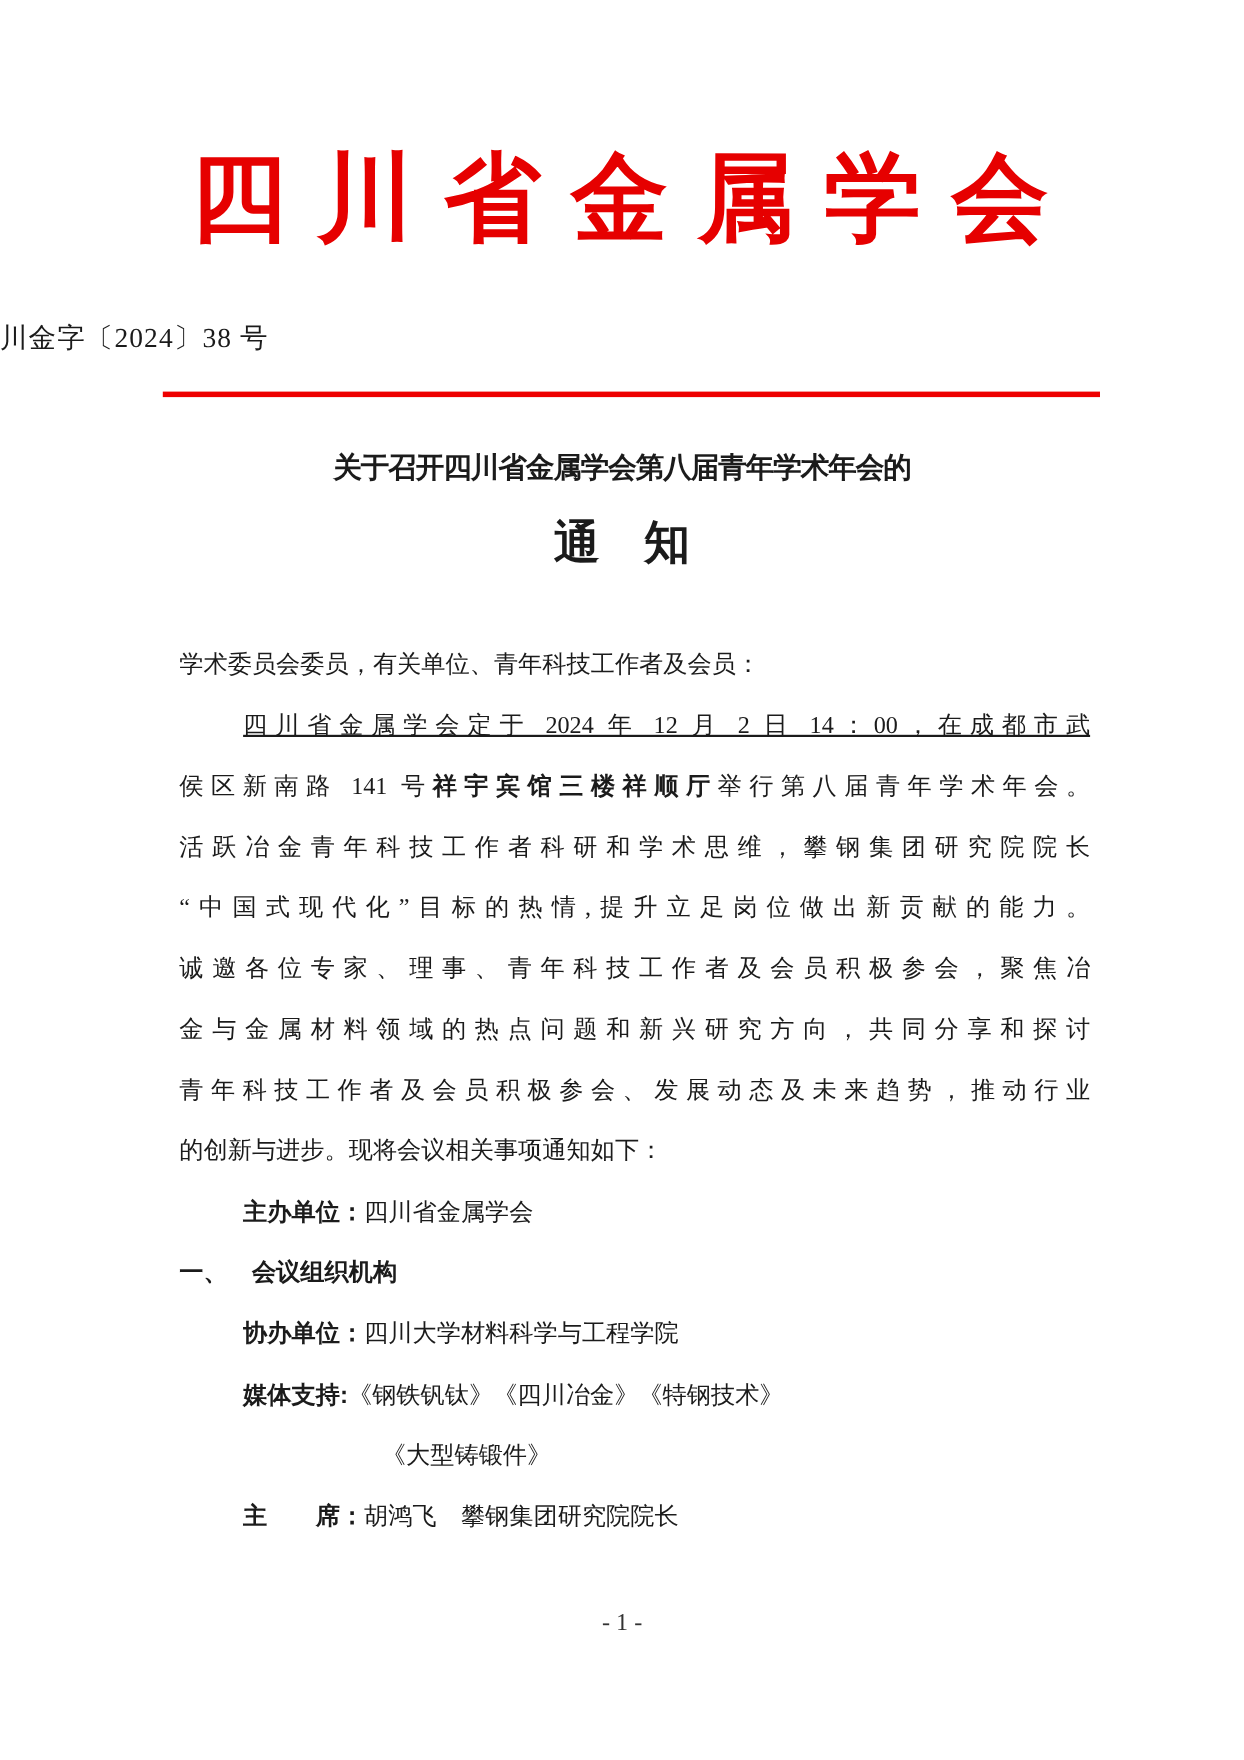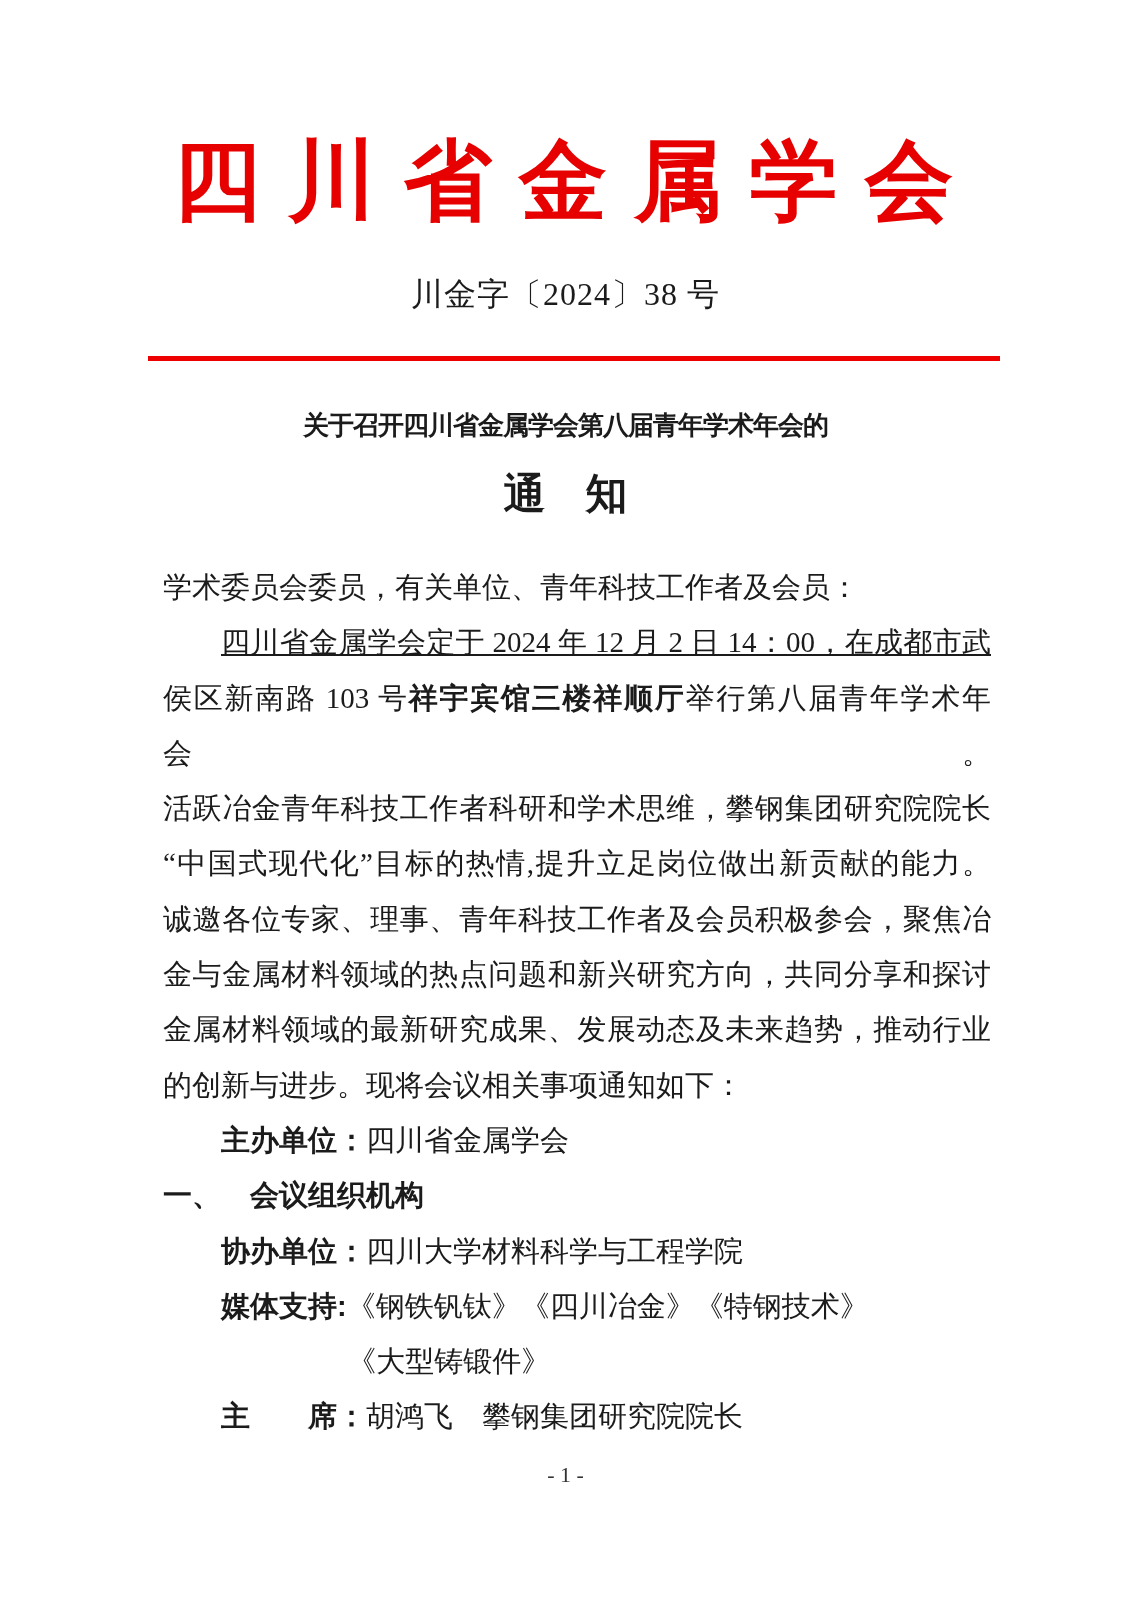--- a/index.html
+++ b/index.html
@@ -12,41 +12,41 @@
     overflow: hidden;
   }
   .org-title {
     position: absolute; top: 136px; left: 173px; width: 780px;
     display: flex; justify-content: space-between;
     font-size: 88px; line-height: 1.05; font-weight: 700;
     color: #e60000;
     font-family: "Liberation Serif", "DejaVu Serif", serif;
   }
   .doc-number {
-    position: absolute; top: 278px; left: 0; width: 100%;
-    text-align: center; font-size: 32px; line-height: 32px;
+    position: absolute; top: 292px; left: 0; width: 100%;
+    font-size: 25px; line-height: 32px;
     letter-spacing: 1px;
   }
   .red-rule {
     position: absolute; top: 356px; left: 148px; width: 852px; height: 5px;
     background: #ee0000;
   }
   .notice-title-l1 {
     position: absolute; top: 402px; left: 0; width: 100%;
     text-align: center; font-weight: 700;
     font-size: 26px; line-height: 48px; letter-spacing: -1px;
   }
   .notice-title-l2 {
     position: absolute; top: 470px; left: 0; width: 100%;
     display: flex; justify-content: center; gap: 40px;
     font-weight: 700; font-size: 42px; line-height: 48px;
   }
   .body-block {
-    position: absolute; top: 560px; left: 163px; width: 828px;
-    font-size: 29px; line-height: 55.3px;
+    position: absolute; top: 576px; left: 163px; width: 828px;
+    font-size: 22px; line-height: 55.3px;
   }
   .line { white-space: nowrap; }
   .line.just {
     white-space: normal;
     text-align: justify;
     text-align-last: justify;
     text-justify: inter-character;
   }
   .b {
     font-family: Liberation Sans, sans-serif;
@@ -79,26 +79,26 @@
 <div class="notice-title-l1">关于召开四川省金属学会第八届青年学术年会的</div>
 
 <div class="notice-title-l2">
   <span>通</span>
   <span>知</span>
 </div>
 
 <div class="body-block">
     <div class="line"><span>学术委员会委员，有关单位、青年科技工作者及会员：</span></div>
     <div class="line just" style="padding-left: 58px; text-decoration: underline;"><span>四川省金属学会定于 2024 年 12 月 2 日 14：00，在成都市武</span></div>
-    <div class="line just"><span>侯区新南路 103 号</span><span class="b">祥宇宾馆三楼祥顺厅</span><span>举行第八届青年学术年会。</span></div>
+    <div class="line just"><span>侯区新南路 141 号</span><span class="b">祥宇宾馆三楼祥顺厅</span><span>举行第八届青年学术年会。</span></div>
     <div class="line just"><span>活跃冶金青年科技工作者科研和学术思维，攀钢集团研究院院长</span></div>
     <div class="line just"><span>“中国式现代化”目标的热情,提升立足岗位做出新贡献的能力。</span></div>
     <div class="line just"><span>诚邀各位专家、理事、青年科技工作者及会员积极参会，聚焦冶</span></div>
     <div class="line just"><span>金与金属材料领域的热点问题和新兴研究方向，共同分享和探讨</span></div>
-    <div class="line just"><span>金属材料领域的最新研究成果、发展动态及未来趋势，推动行业</span></div>
+    <div class="line just"><span>青年科技工作者及会员积极参会、发展动态及未来趋势，推动行业</span></div>
     <div class="line"><span>的创新与进步。现将会议相关事项通知如下：</span></div>
     <div class="line" style="padding-left: 58px;"><span class="b">主办单位：</span><span>四川省金属学会</span></div>
     <div class="line"><span class="b">一、</span><span>　</span><span class="b">会议组织机构</span></div>
     <div class="line" style="padding-left: 58px;"><span class="b">协办单位：</span><span>四川大学材料科学与工程学院</span></div>
     <div class="line" style="padding-left: 58px;"><span class="b">媒体支持:</span><span>《钢铁钒钛》《四川冶金》《特钢技术》</span></div>
     <div class="line" style="padding-left: 184.15px;"><span>《大型铸锻件》</span></div>
     <div class="line" style="padding-left: 58px;"><span class="b">主</span><span>　　</span><span class="b">席：</span><span>胡鸿飞</span><span>　</span><span>攀钢集团研究院院长</span></div>
   </div>
 
 <div class="footer">- 1 -</div>

